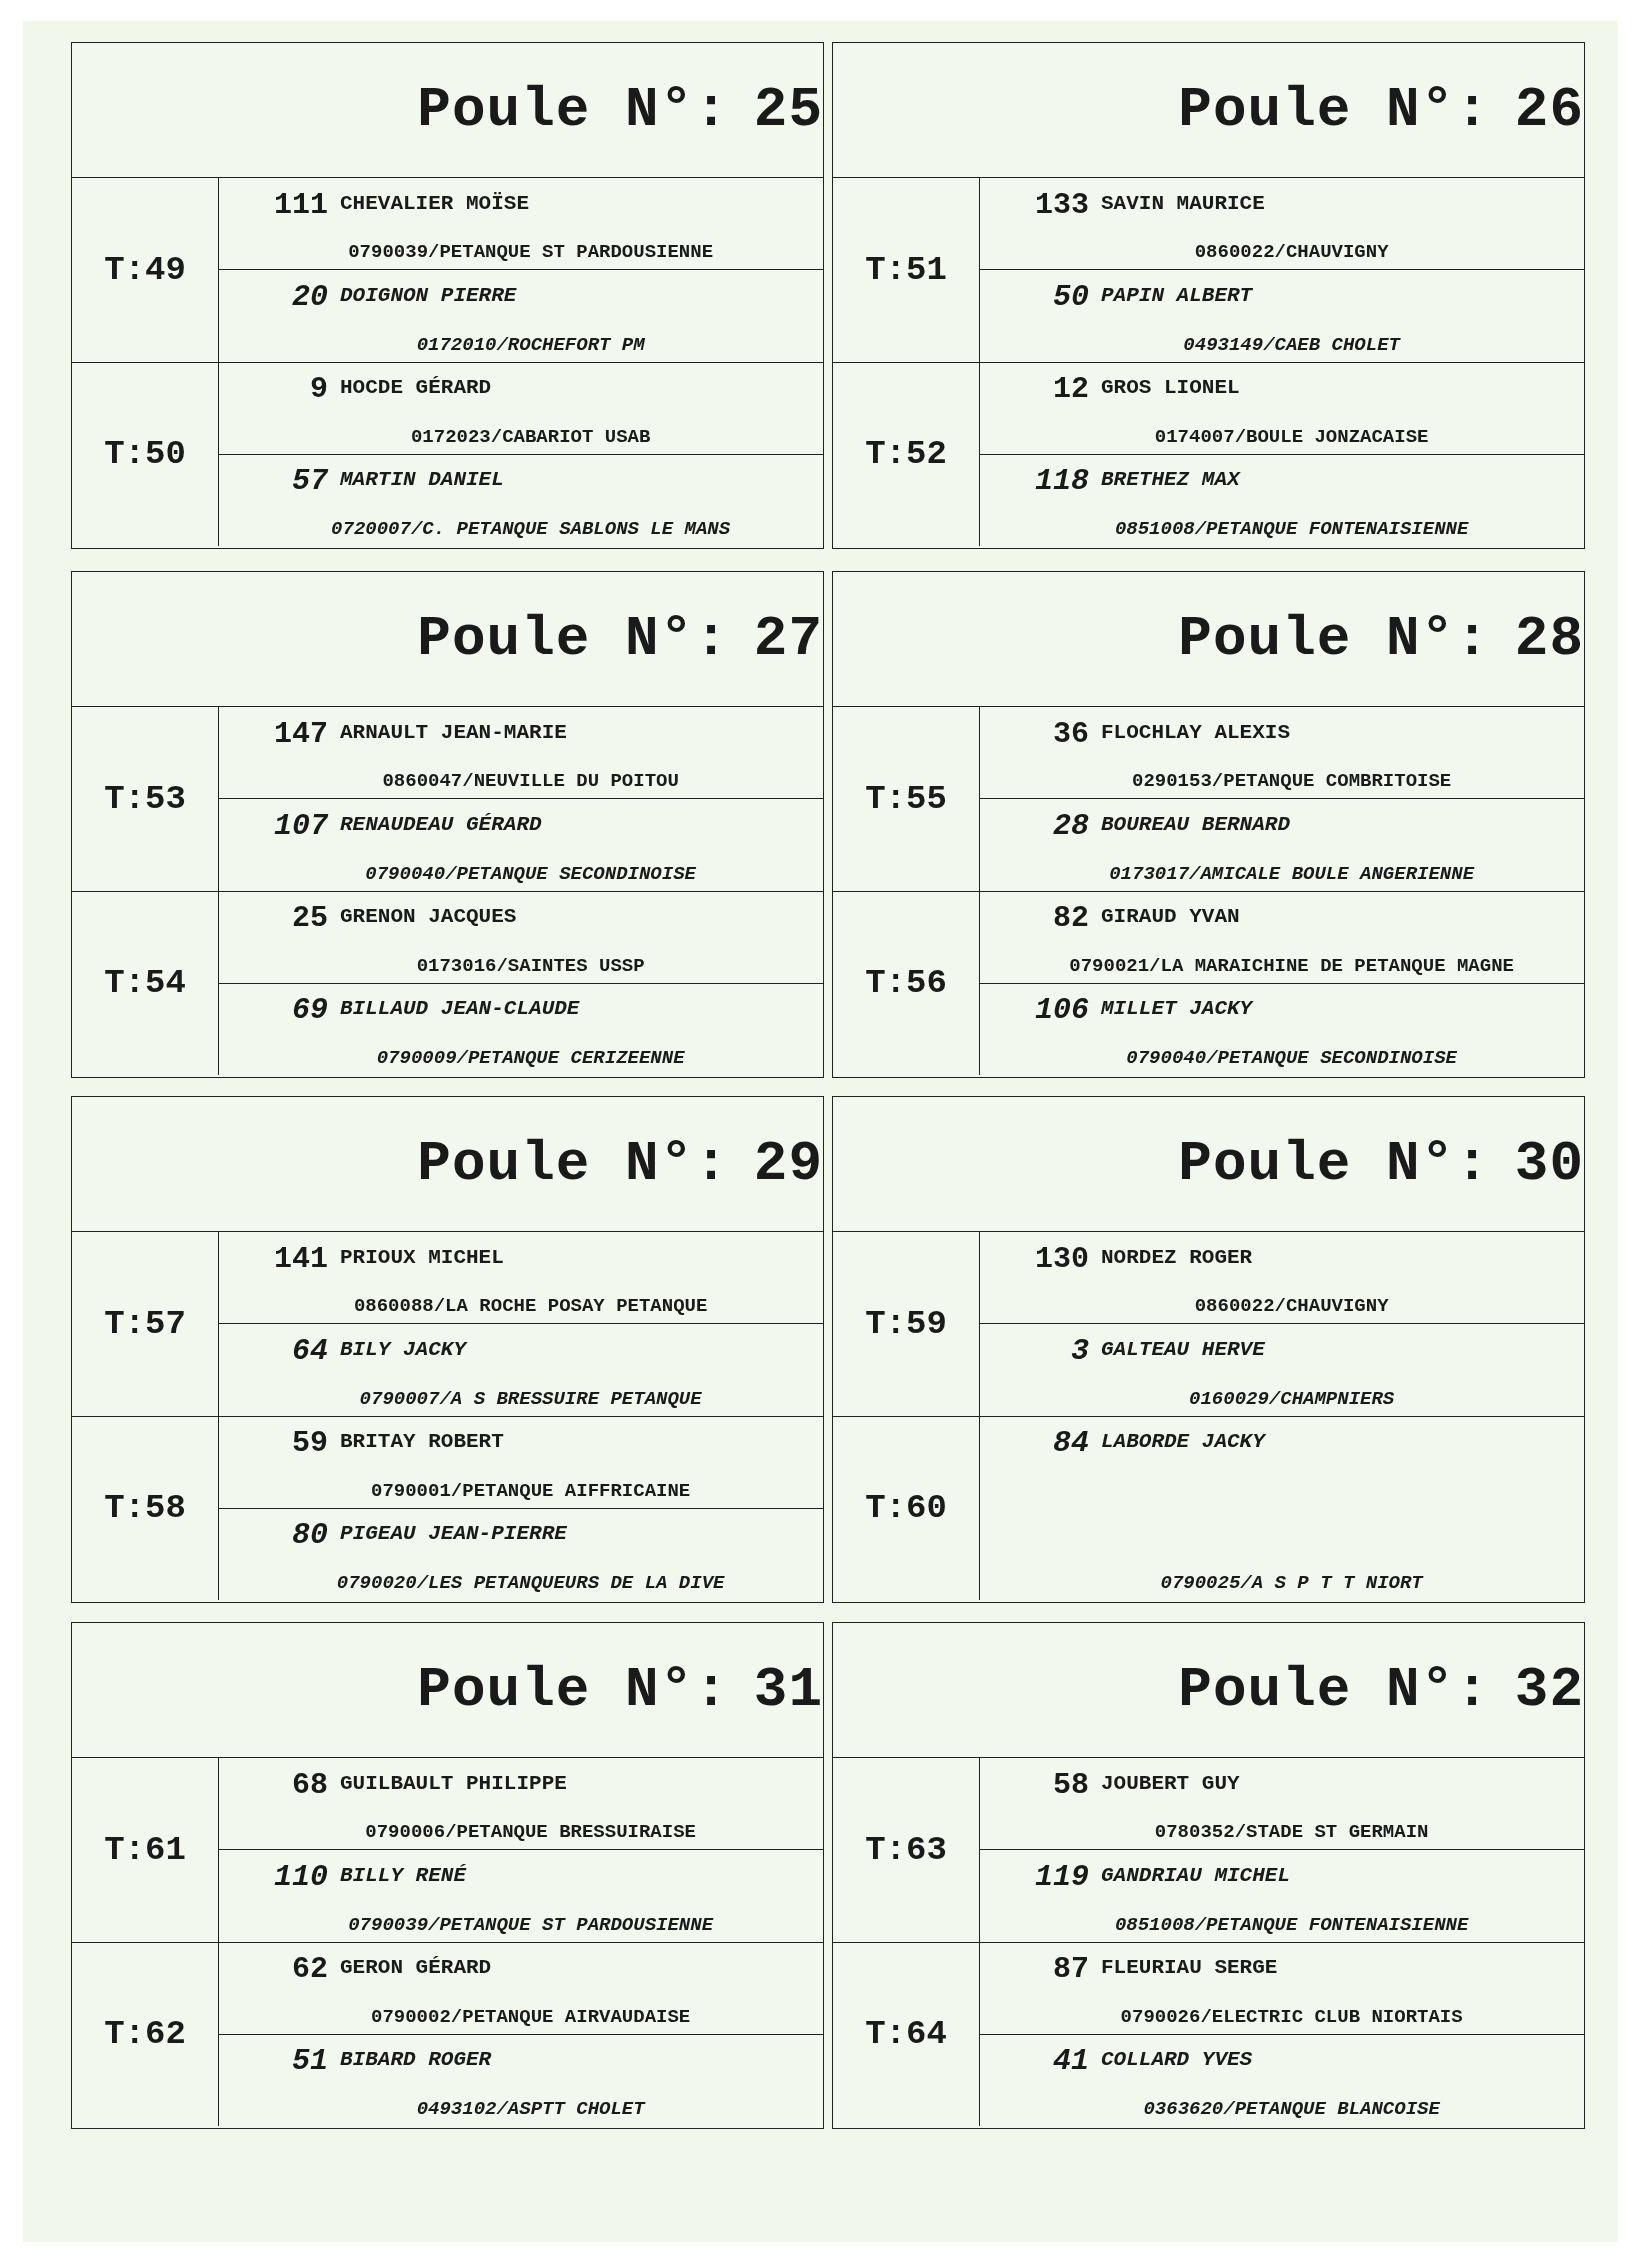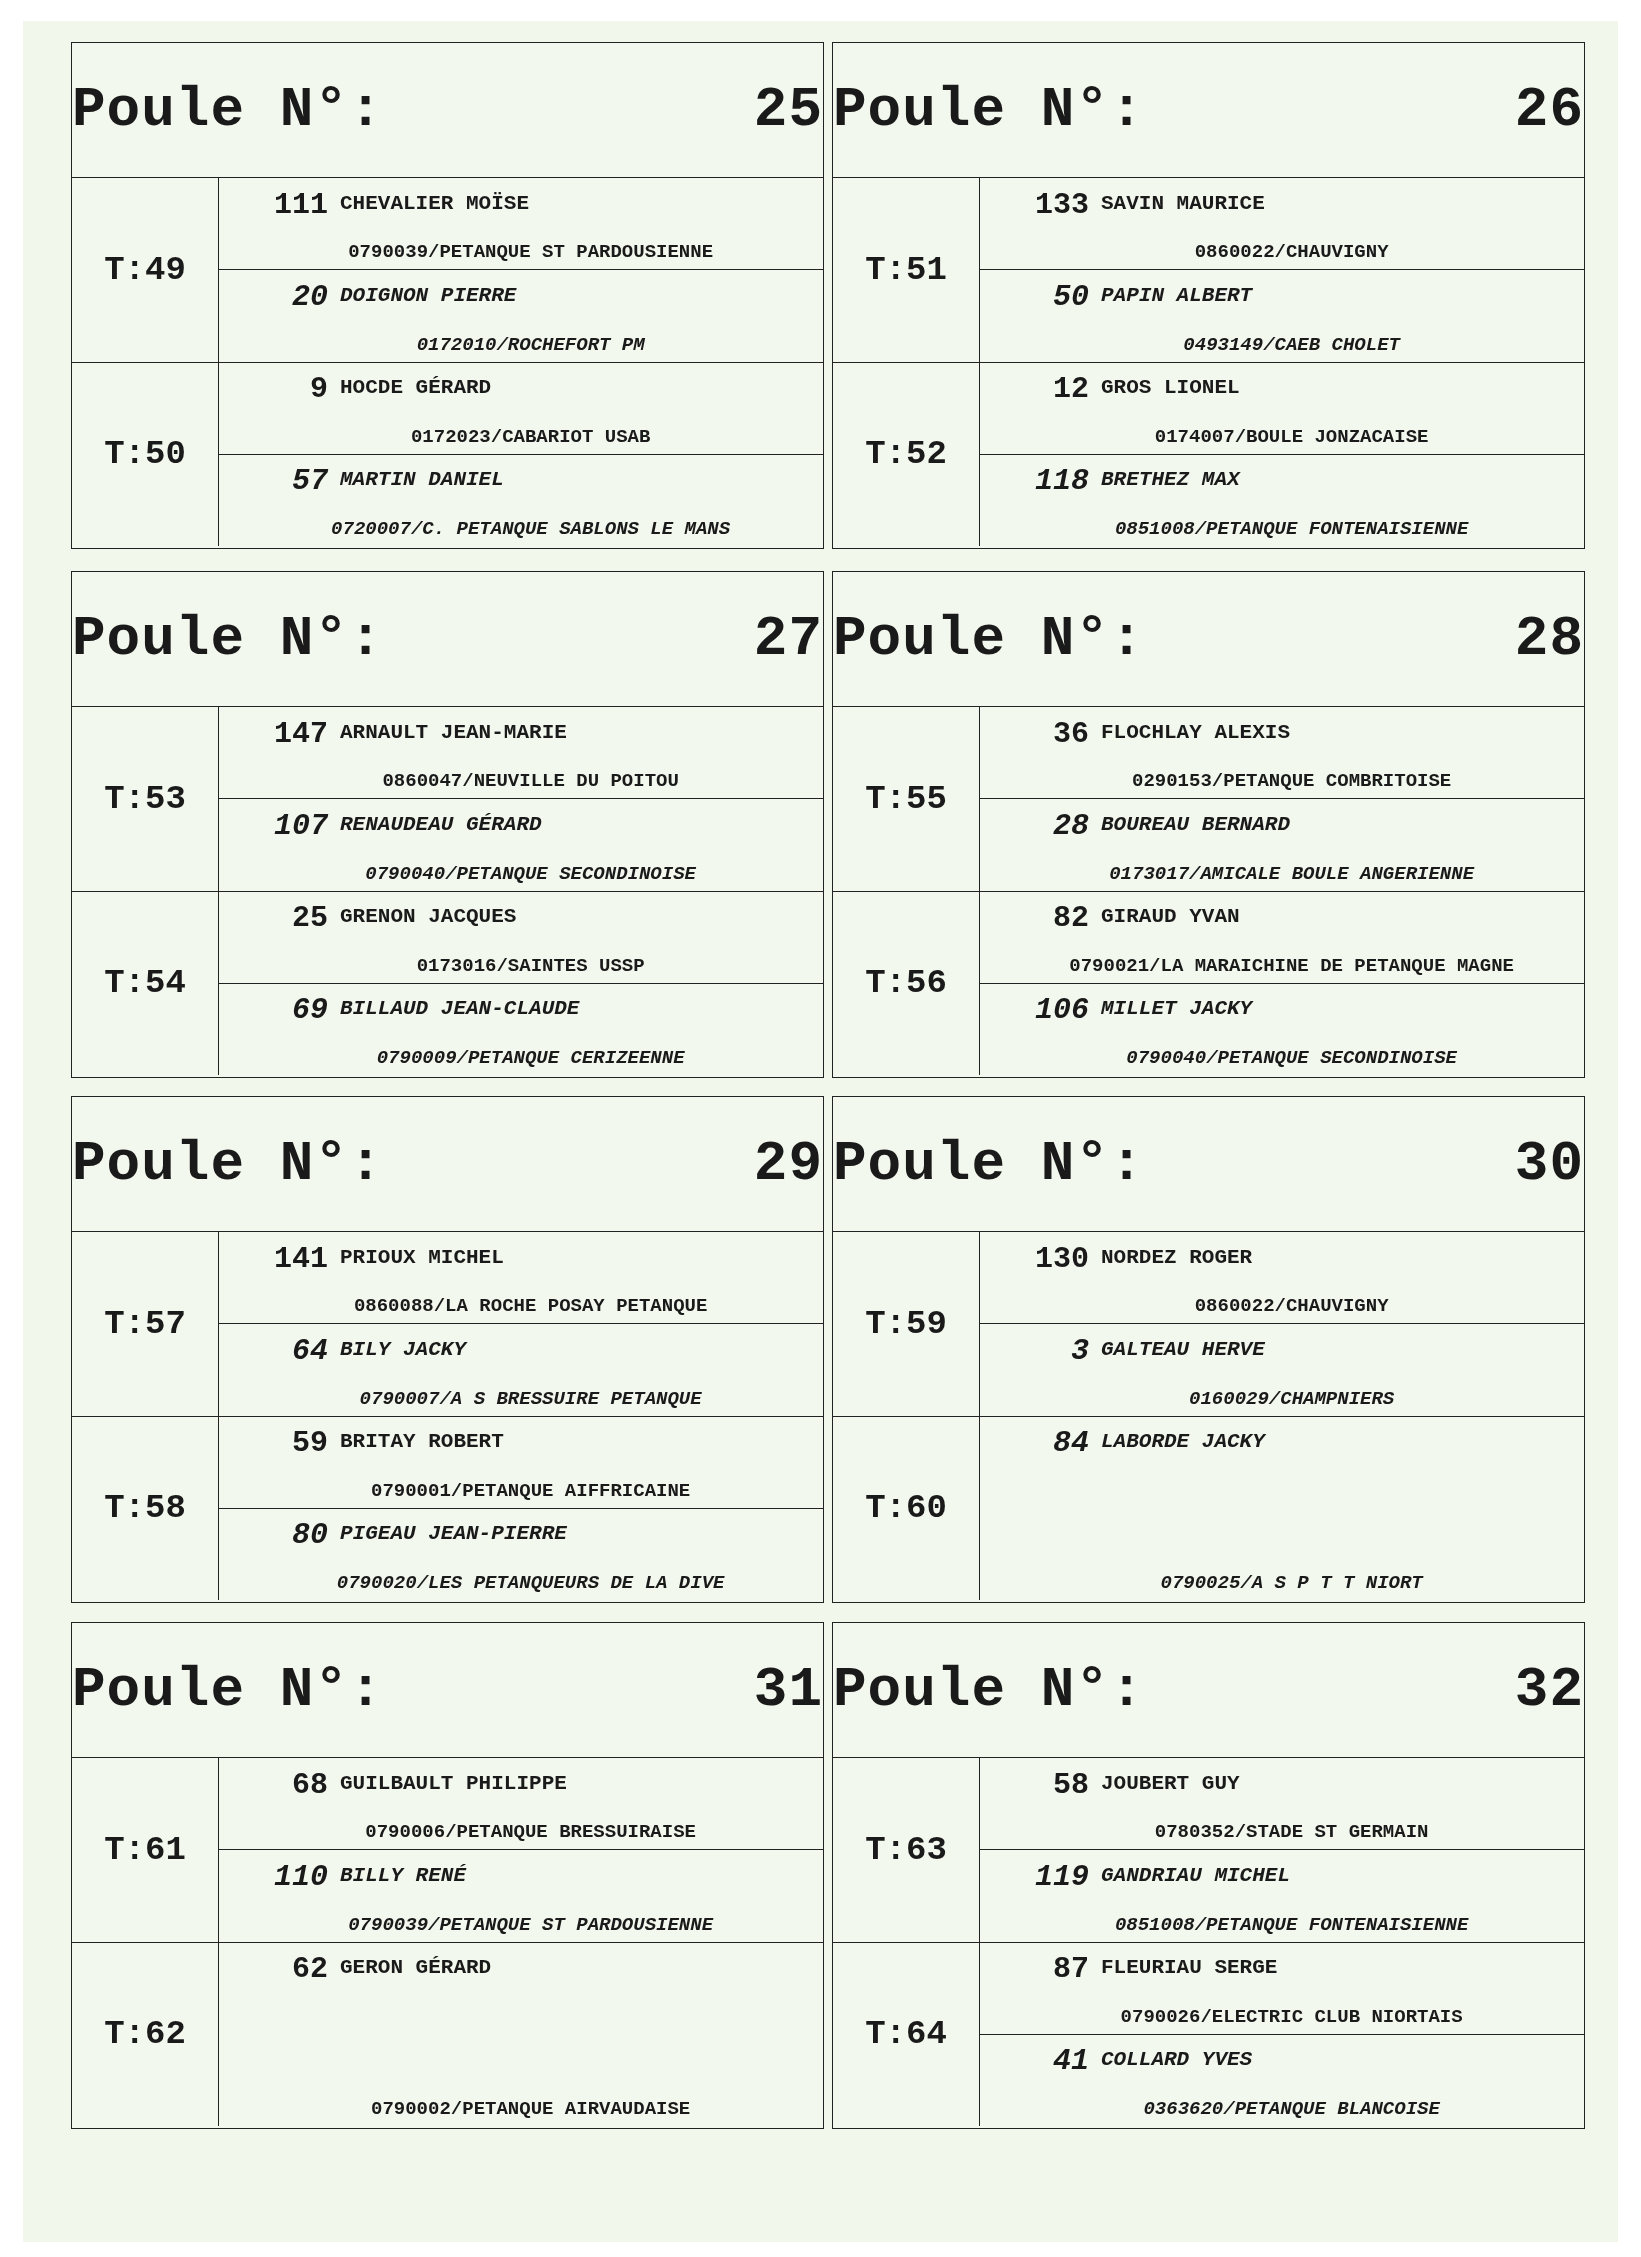--- a/index.html
+++ b/index.html
@@ -13,21 +13,21 @@
     background:#f2f7ec;
   }
   .grid {
     position:absolute; left:48px; top:21px; width:1524px;
   }
   .poule {
     position:absolute; width:753px; height:507px;
     border:1.9px solid #222; box-sizing:border-box; background:#f3f8ee;
   }
   .poule-title {
-    height:135px; display:flex; align-items:center; justify-content:space-between;
+    height:135px; display:flex; align-items:center; justify-content:flex-end;
     font-weight:bold; font-size:56px; letter-spacing:1px;
     border-bottom:1.9px solid #222; box-sizing:border-box;
   }
   .poule-title .lbl { margin-right:25px; }
   .tables { height:368px; display:flex; flex-direction:column; }
   .table-block {
     flex:1; display:flex; border-bottom:1.9px solid #222; box-sizing:border-box;
   }
   .table-block:last-child { border-bottom:none; }
   .table-label {
@@ -302,20 +302,25 @@
         </div>
       </div>
       <div class="table-block">
         <div class="table-label">T:62</div>
         <div class="players">
           <div class="player">
             <span class="pnum">62</span>
             <span class="pname">GERON GÉRARD</span>
             <span class="pclub">0790002/PETANQUE AIRVAUDAISE</span>
           </div>
+          <div class="player alt">
+            <span class="pnum">51</span>
+            <span class="pname">BIBARD ROGER</span>
+            <span class="pclub">0493102/ASPTT CHOLET</span>
+          </div>
         </div>
       </div>
     </div>
   </div>
       <div class="poule" style="left: 761px; top: 1580px;">
     <div class="poule-title">
       <span class="lbl">Poule N°:</span>
       <span>32</span>
     </div>
     <div class="tables">

